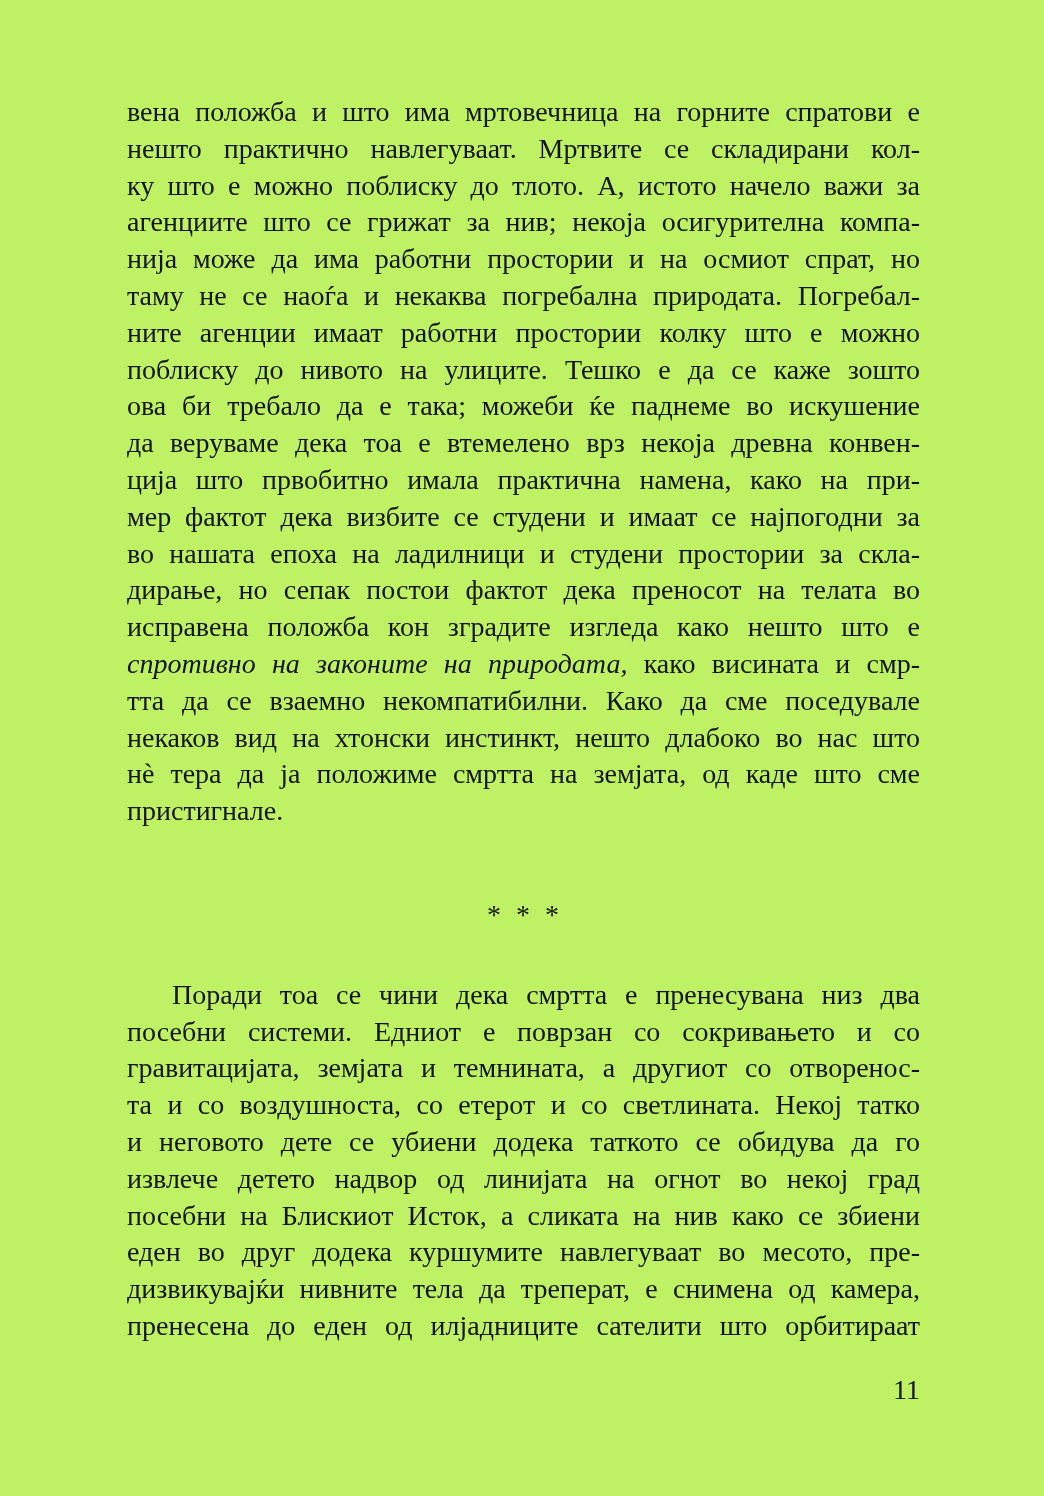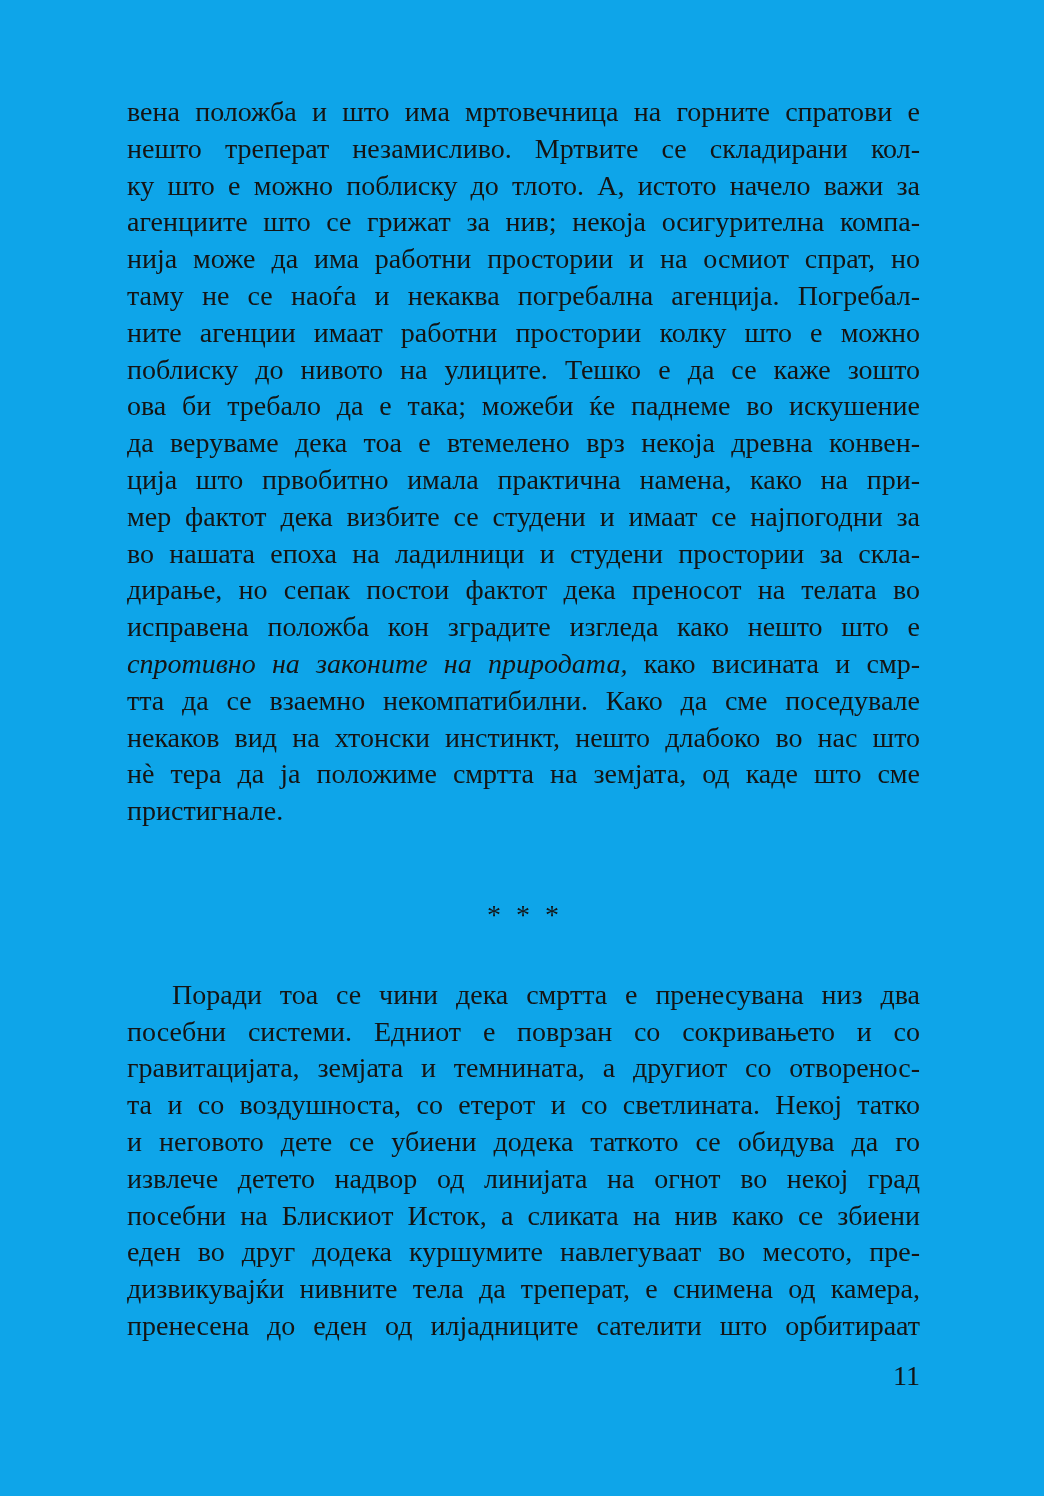--- a/index.html
+++ b/index.html
@@ -4,21 +4,21 @@
 <style>
   html, body {
     margin: 0;
     padding: 0;
     background: #ffffff;
   }
   .page {
     position: relative;
     width: 1044px;
     height: 1496px;
-    background: #0ea5e9;
+    background: #bef264;
     font-family: "Liberation Serif", "DejaVu Serif", serif;
     color: #141414;
     overflow: hidden;
   }
   .textblock {
     position: absolute;
     left: 127px;
     top: 94px;
     width: 793px;
   }
@@ -42,39 +42,39 @@
     text-align: center;
     font-size: 28px;
     line-height: 36.8px;
     word-spacing: 6px;
     letter-spacing: 1px;
   }
   .para2-wrap {
     margin-top: 43px;
   }
   .pagenum {
-    margin-top: 13px;
+    margin-top: 27px;
     text-align: right;
     font-size: 28px;
     line-height: 36.8px;
   }
 </style>
 </head>
 <body>
 
 <div class="page">
   <div class="textblock">
 
     <div class="paragraph" data-justify-last="false">
         <div class="line"><span>вена положба и што има мртовечница на горните спратови е</span></div>
-        <div class="line"><span>нешто треперат незамисливо. Мртвите се складирани кол-</span></div>
+        <div class="line"><span>нешто практично навлегуваат. Мртвите се складирани кол-</span></div>
         <div class="line"><span>ку што е можно поблиску до тлото. А, истото начело важи за</span></div>
         <div class="line"><span>агенциите што се грижат за нив; некоја осигурителна компа-</span></div>
         <div class="line"><span>нија може да има работни простории и на осмиот спрат, но</span></div>
-        <div class="line"><span>таму не се наоѓа и некаква погребална агенција. Погребал-</span></div>
+        <div class="line"><span>таму не се наоѓа и некаква погребална природата. Погребал-</span></div>
         <div class="line"><span>ните агенции имаат работни простории колку што е можно</span></div>
         <div class="line"><span>поблиску до нивото на улиците. Тешко е да се каже зошто</span></div>
         <div class="line"><span>ова би требало да е така; можеби ќе паднеме во искушение</span></div>
         <div class="line"><span>да веруваме дека тоа е втемелено врз некоја древна конвен-</span></div>
         <div class="line"><span>ција што првобитно имала практична намена, како на при-</span></div>
         <div class="line"><span>мер фактот дека визбите се студени и имаат се најпогодни за</span></div>
         <div class="line"><span>во нашата епоха на ладилници и студени простории за скла-</span></div>
         <div class="line"><span>дирање, но сепак постои фактот дека преносот на телата во</span></div>
         <div class="line"><span>исправена положба кон зградите изгледа како нешто што е</span></div>
         <div class="line"><span class="italic">спротивно на законите на природата,</span><span> како висината и смр-</span></div>

